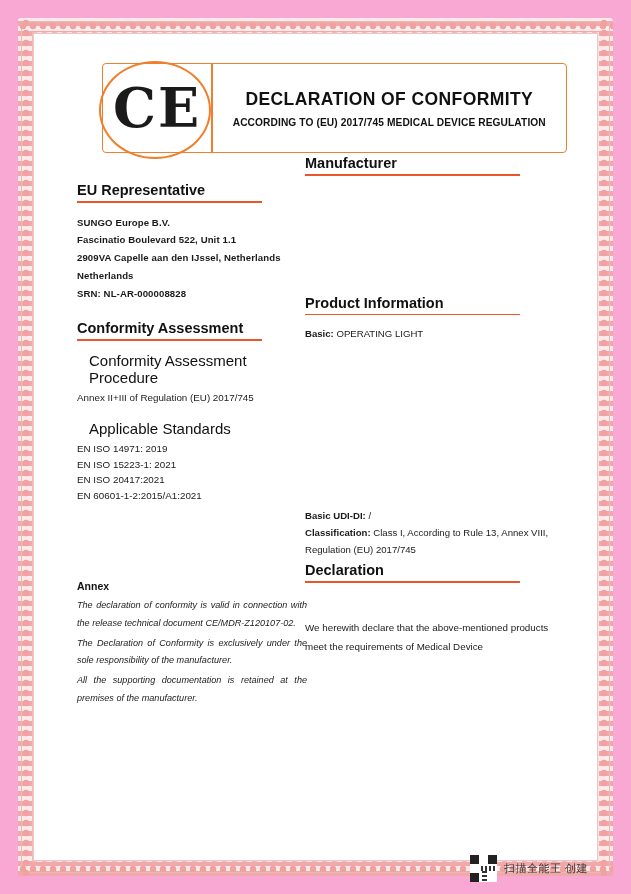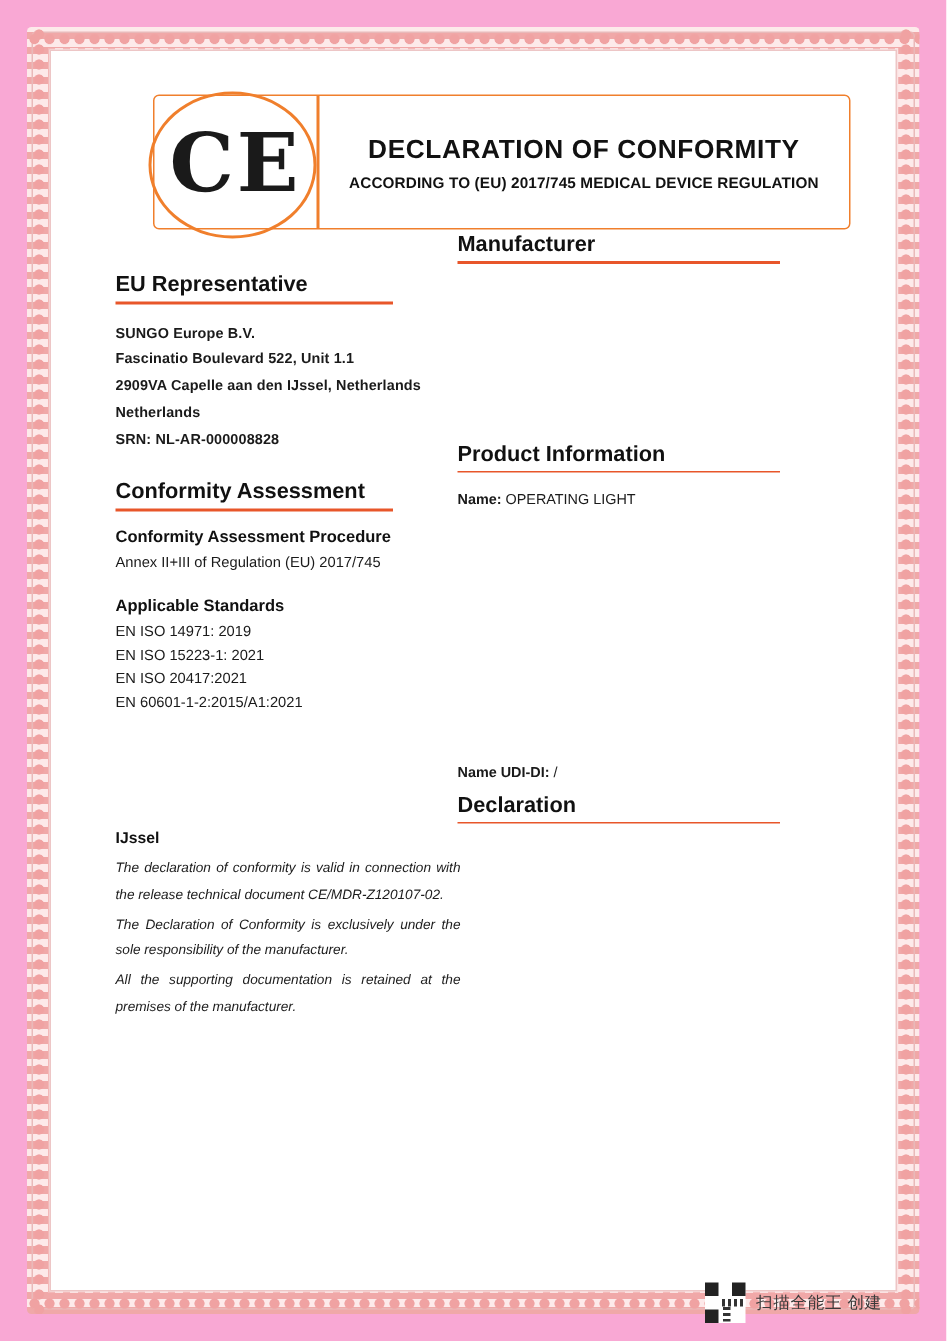--- a/index.html
+++ b/index.html
@@ -156,24 +156,24 @@
 
   .addr {
     font-size: 9.6px;
     font-weight: 700;
     color: #1a1a1a;
     line-height: 1.85;
     letter-spacing: .1px;
   }
 
   .sub-head {
-    font-size: 11px;
-    font-weight: 700;
-    color: #111;
-    margin: 14px 0 4px 0;
+    font-size: 15px;
+    font-weight: 400;
+    color: #111;
+    margin: 14px 0 4px 12px;
   }
   .sub-head.first { margin-top: 2px; }
   .body-line {
     font-size: 9.8px;
     color: #1a1a1a;
     line-height: 1.62;
   }
   .std-list { margin-top: 1px; }
 
   .remark-head {
@@ -284,53 +284,58 @@
       <div class="sub-head">Applicable Standards</div>
       <div class="body-line std-list">
         <div>EN ISO 14971: 2019</div>
         <div>EN ISO 15223-1: 2021</div>
         <div>EN ISO 20417:2021</div>
         <div>EN 60601-1-2:2015/A1:2021</div>
       </div>
 
       <div style="height:76px"></div>
 
-      <div class="remark-head">IJssel</div>
+      <div class="remark-head">Annex</div>
       <div class="remark-body">
         <p>The declaration of conformity is valid in connection with the release technical document CE/MDR-Z120107-02.</p>
         <p>The Declaration of Conformity is exclusively under the sole responsibility of the manufacturer.</p>
         <p>All the supporting documentation is retained at the premises of the manufacturer.</p>
       </div>
     </div>
 
     <div class="col-right">
 
       <div class="sec-head">Manufacturer</div>
       <div class="rule med"></div>
       <div class="mfr-blank"></div>
 
       <div class="sec-head">Product Information</div>
       <div class="rule med"></div>
 
       <div class="field">
-        <b>Name:</b>
+        <b>Basic:</b>
         <span>OPERATING LIGHT</span>
       </div>
 
       <div style="height:165px"></div>
 
       <div class="field">
-        <b>Name UDI-DI:</b>
+        <b>Basic UDI-DI:</b>
         <span>/</span>
+      </div>
+      <div class="field">
+        <b>Classification:</b>
+        <span>Class I, According to Rule 13, Annex VIII, Regulation (EU) 2017/745</span>
       </div>
 
       <div class="sec-head" style="margin-top:4px">Declaration</div>
       <div class="rule med"></div>
 
       <div style="height:24px"></div>
+      <div class="decl-body">We herewith declare that the above-mentioned products meet the requirements of Medical Device</div>
     </div>
 
   </div>
 
   <div class="footer">
     <div class="qr"></div>
     <div class="footer-text">扫描全能王 创建</div>
   </div>
 
 </div>

